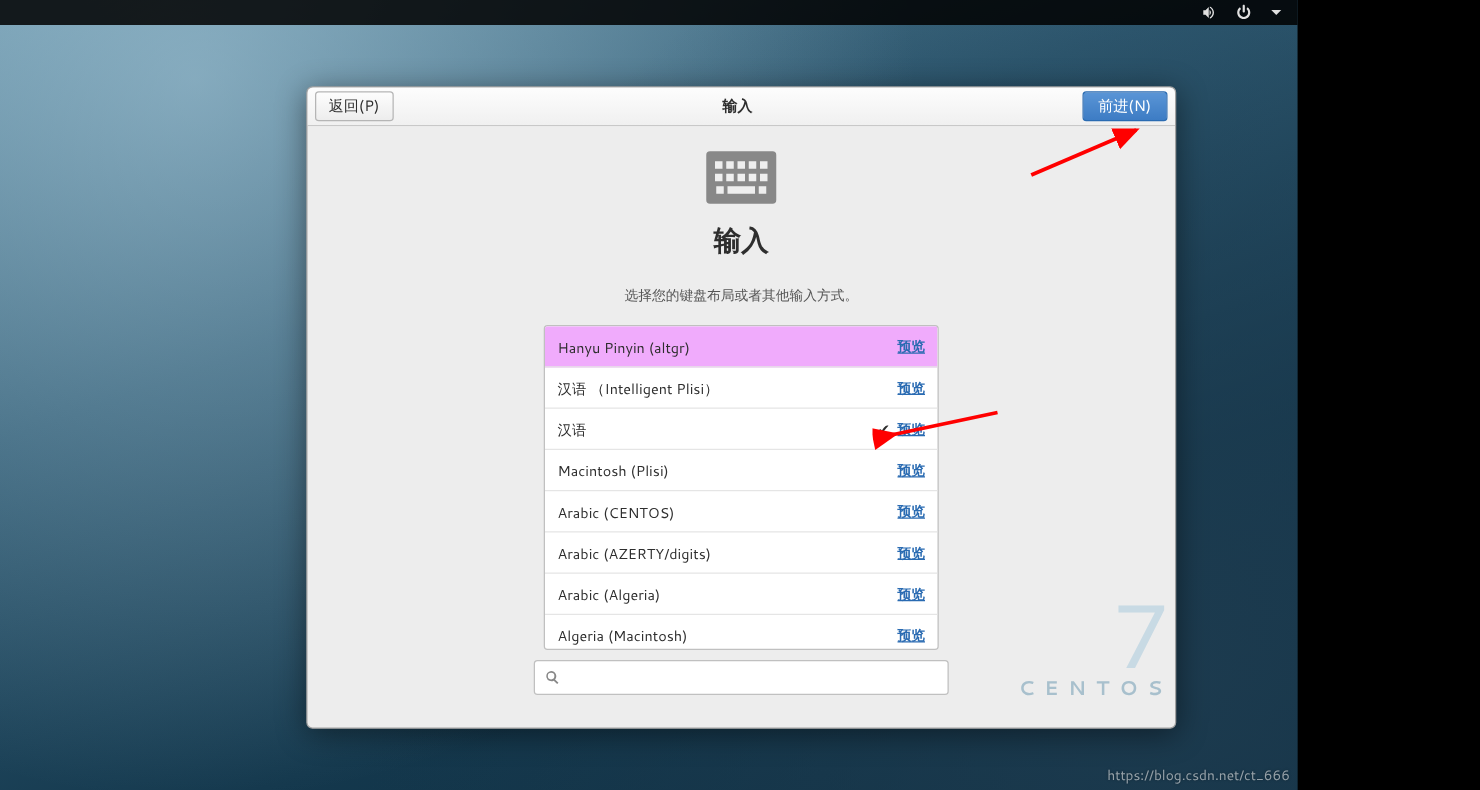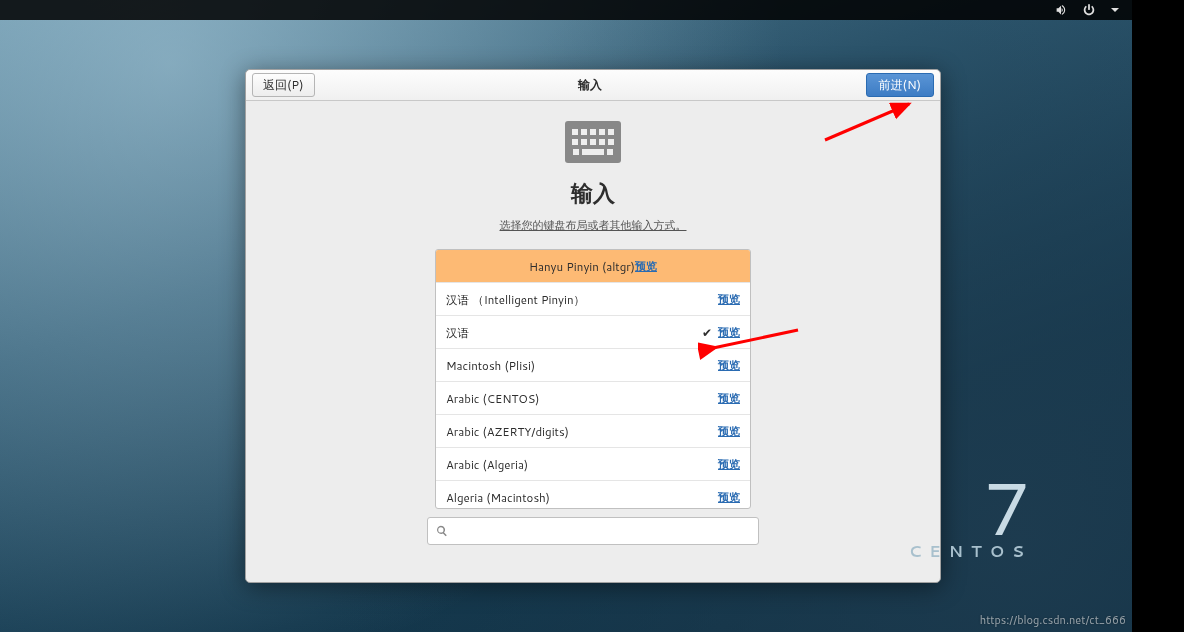--- a/index.html
+++ b/index.html
@@ -9,21 +9,21 @@
     height: 632px;
     overflow: hidden;
     font-family: "Cantarell", "DejaVu Sans", "Arial", sans-serif;
     background: #000;
     user-select: none;
   }
 
   
   .desktop {
     position: relative;
-    width: 1132px;
+    width: 1038px;
     height: 632px;
     background:
       radial-gradient(circle at 15% 10%, rgba(200,230,245,0.45), rgba(40,80,105,0) 55%),
       radial-gradient(circle at 90% 85%, rgba(30,60,80,0.9), rgba(10,30,45,0) 60%),
       linear-gradient(160deg, #5e8aa0 0%, #2f5a72 35%, #14384d 70%, #0c2c3f 100%);
   }
 
   
   .top-panel {
     position: absolute;
@@ -115,24 +115,23 @@
   .kb-key { width:6px; height:6px; background:#eee; }
   .kb-space { width:22px; height:6px; background:#eee; }
 
   .page-title {
     margin-top: 14px;
     font-size: 22px;
     font-weight: bold;
     color: #2e2e2e;
   }
   .page-sub {
-    margin-top: 8px;
+    margin-top: 20px;
     font-size: 11px;
     color: #555;
-    text-decoration: underline;
   }
 
   .list-box {
     margin-top: 16px;
     width: 314px;
     height: 258px;
     background: #fff;
     border: 1px solid #c0c0c0;
     border-radius: 3px;
     overflow: hidden;
@@ -146,21 +145,21 @@
   .list-item {
     height: 32px;
     border-bottom: 1px solid #e5e5e5;
     padding: 0 10px;
     display: flex;
     align-items: center;
     font-size: 11.5px;
     color: #2e2e2e;
     justify-content: space-between;
   }
-  .list-item:first-child { background: #fdba74; justify-content: center; }
+  .list-item:first-child { background: #f0abfc; }
   .list-item:last-child { border-bottom: none; }
   .item-right { display:flex; align-items:center; gap:6px;font-weight:bold; }
   .preview-link {
     color: #2a6bb2;
     text-decoration: underline;
     font-size: 11px;
   }
   .check { font-size: 12px; color:#2e2e2e; }
 
   .search-box {
@@ -274,21 +273,21 @@
 
       <div class="list-box">
         <div class="list-scroll">
           <div class="list-item">
             <span>Hanyu Pinyin (altgr)</span>
             <span class="item-right">
                 <a class="preview-link">预览</a>
               </span>
           </div>
           <div class="list-item">
-            <span>汉语 （Intelligent Pinyin）</span>
+            <span>汉语 （Intelligent Plisi）</span>
             <span class="item-right">
                 <a class="preview-link">预览</a>
               </span>
           </div>
           <div class="list-item">
             <span>汉语</span>
             <span class="item-right">
                 <span class="check">✔</span>
                 <a class="preview-link">预览</a>
               </span>

